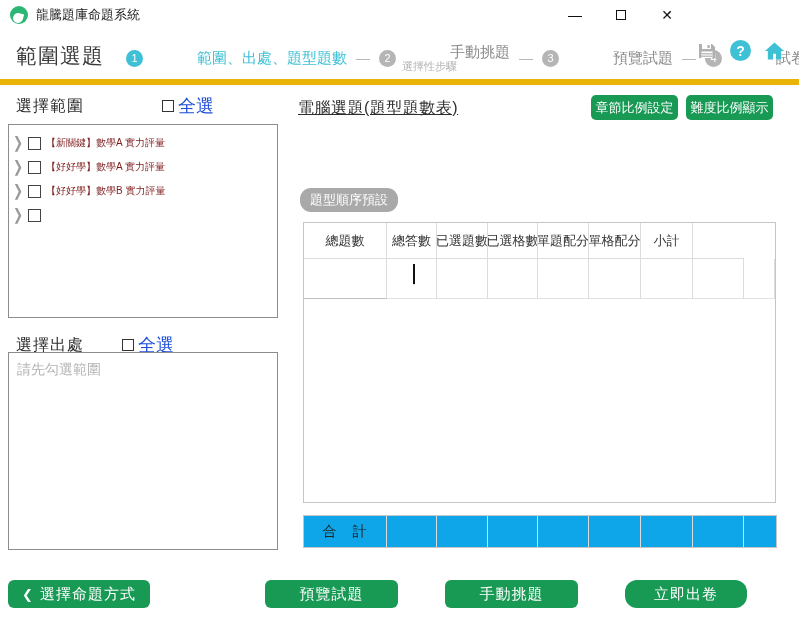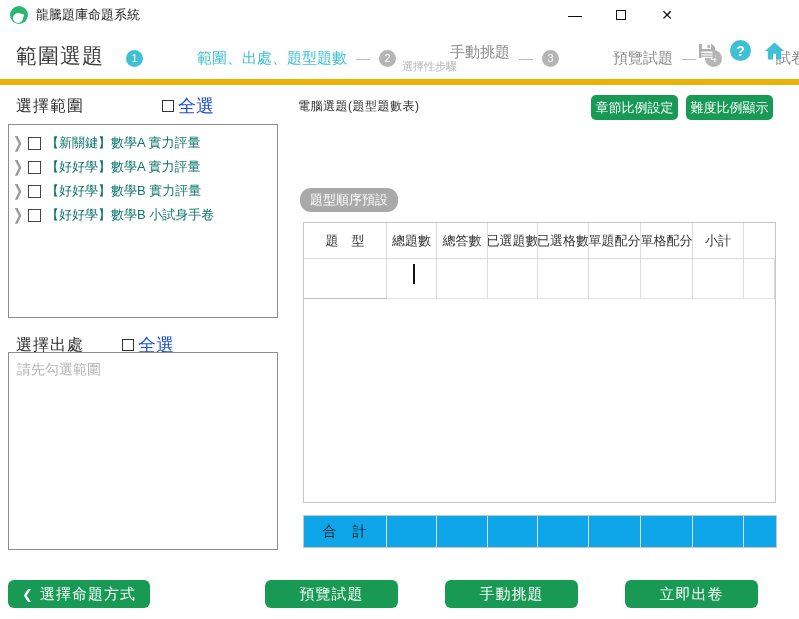--- a/index.html
+++ b/index.html
@@ -45,28 +45,28 @@
   .cbx { width:12px; height:12px; border:1.5px solid #333; background:#fff; display:inline-block; }
   .select-all-label { font-size:18px; color:#1d4ed8; }
   .range-head { left:16px; top:94px; width:262px;gap:40px; }
   .range-head .select-all { margin-left:38px; }
   .list-box { position:absolute; left:8px; width:270px; border:1px solid #8c8c8c; background:#fff; }
   .range-box { top:124px; height:194px; padding:6px 0 0 4px; }
   .tree-item { display:flex; align-items:center; gap:5px; height:24px; cursor:pointer; }
   .tree-arrow { color:#9a9a9a; font-size:12px; width:10px; text-align:center;
     transform:scaleY(1.3); cursor:pointer; }
   .tree-cbx { width:13px; height:13px; border:1.5px solid #444; background:#fff; flex:0 0 13px; cursor:pointer; }
-  .tree-label { font-size:13px; color:#0f766e; white-space:nowrap; }
+  .tree-label { font-size:10px; color:#7f1d1d; white-space:nowrap; }
   .source-head { left:16px; top:333px; width:262px; }
   .source-head .select-all { margin-left:38px; }
   .source-box { top:352px; height:198px; padding:8px; }
   .placeholder { font-size:14px; color:#b4b4b4; }
 
   
-  .main-title { position:absolute; left:298px; top:98px; font-size:12px; color:#2e2e2e; letter-spacing:0.5px; }
+  .main-title { position:absolute; left:298px; top:98px; font-size:16px; color:#2e2e2e; letter-spacing:0.5px;text-decoration:underline; }
   .btn-green { background:#189a55; color:#fff; border:none; border-radius:5px; font-size:13px;
     font-family:inherit; cursor:pointer; display:flex; align-items:center; justify-content:center; }
   .btn-chapter { position:absolute; left:591px; top:95px; width:87px; height:25px; }
   .btn-difficulty { position:absolute; left:686px; top:95px; width:87px; height:25px; }
   .preset-badge { position:absolute; left:300px; top:188px; height:24px; padding:0 10px;
     background:#a9a9a9; color:#fff; font-size:13px; border-radius:11px; border:none;
     display:flex; align-items:center; cursor:pointer; font-family:inherit; }
 
   .qtable { position:absolute; left:303px; top:222px; width:473px; height:281px;
     border:1px solid #c6c6c6; background:#fff; }
@@ -85,21 +85,21 @@
     border:1px solid #c6c6c6; background:#0ea5e9; }
   .total-table .trow { height:31px; }
   .total-table .trow > div { border-bottom:none; font-size:14px; color:#222; letter-spacing:1px; }
 
   
   .footer-btn { position:absolute; top:580px; height:28px; font-size:15px; border-radius:6px; letter-spacing:1px; }
   .btn-back { left:8px; padding:0 14px; gap:6px; }
   .btn-back .chev { font-size:13px; font-weight:bold; }
   .btn-preview { left:265px; width:133px; }
   .btn-manual { left:445px; width:133px; }
-  .btn-generate { left:625px; width:133px; }
+  .btn-generate { left:625px; width:122px;border-radius:12px; }
 </style>
 </head>
 <body>
 
 <div class="titlebar">
   <div class="logo"></div>
   <div class="win-title">龍騰題庫命題系統</div>
   <div class="win-controls">
     <div class="win-btn">—</div>
     <div class="win-btn max">
@@ -174,21 +174,20 @@
     <span class="tree-label">【好好學】數學A 實力評量</span>
   </div>
   <div class="tree-item">
     <span class="tree-arrow">❯</span>
     <span class="tree-cbx"></span>
     <span class="tree-label">【好好學】數學B 實力評量</span>
   </div>
   <div class="tree-item">
     <span class="tree-arrow">❯</span>
     <span class="tree-cbx"></span>
-    <span class="tree-label">【好好學】數學B 小試身手卷</span>
   </div>
 </div>
 
 <div class="section-head source-head">
   <span class="section-title">選擇出處</span>
   <span class="select-all">
     <span class="cbx"></span>
     <span class="select-all-label">全選</span>
   </span>
 </div>
@@ -196,21 +195,20 @@
   <div class="placeholder">請先勾選範圍</div>
 </div>
 
 <div class="main-title">電腦選題(題型題數表)</div>
 <button class="btn-green btn-chapter">章節比例設定</button>
 <button class="btn-green btn-difficulty">難度比例顯示</button>
 <button class="preset-badge">題型順序預設</button>
 
 <div class="qtable">
   <div class="trow head-row">
-    <div>題　型</div>
     <div>總題數</div>
     <div>總答數</div>
     <div>已選題數</div>
     <div>已選格數</div>
     <div>單題配分</div>
     <div>單格配分</div>
     <div>小計</div>
     <div></div>
   </div>
   <div class="trow data-row">

